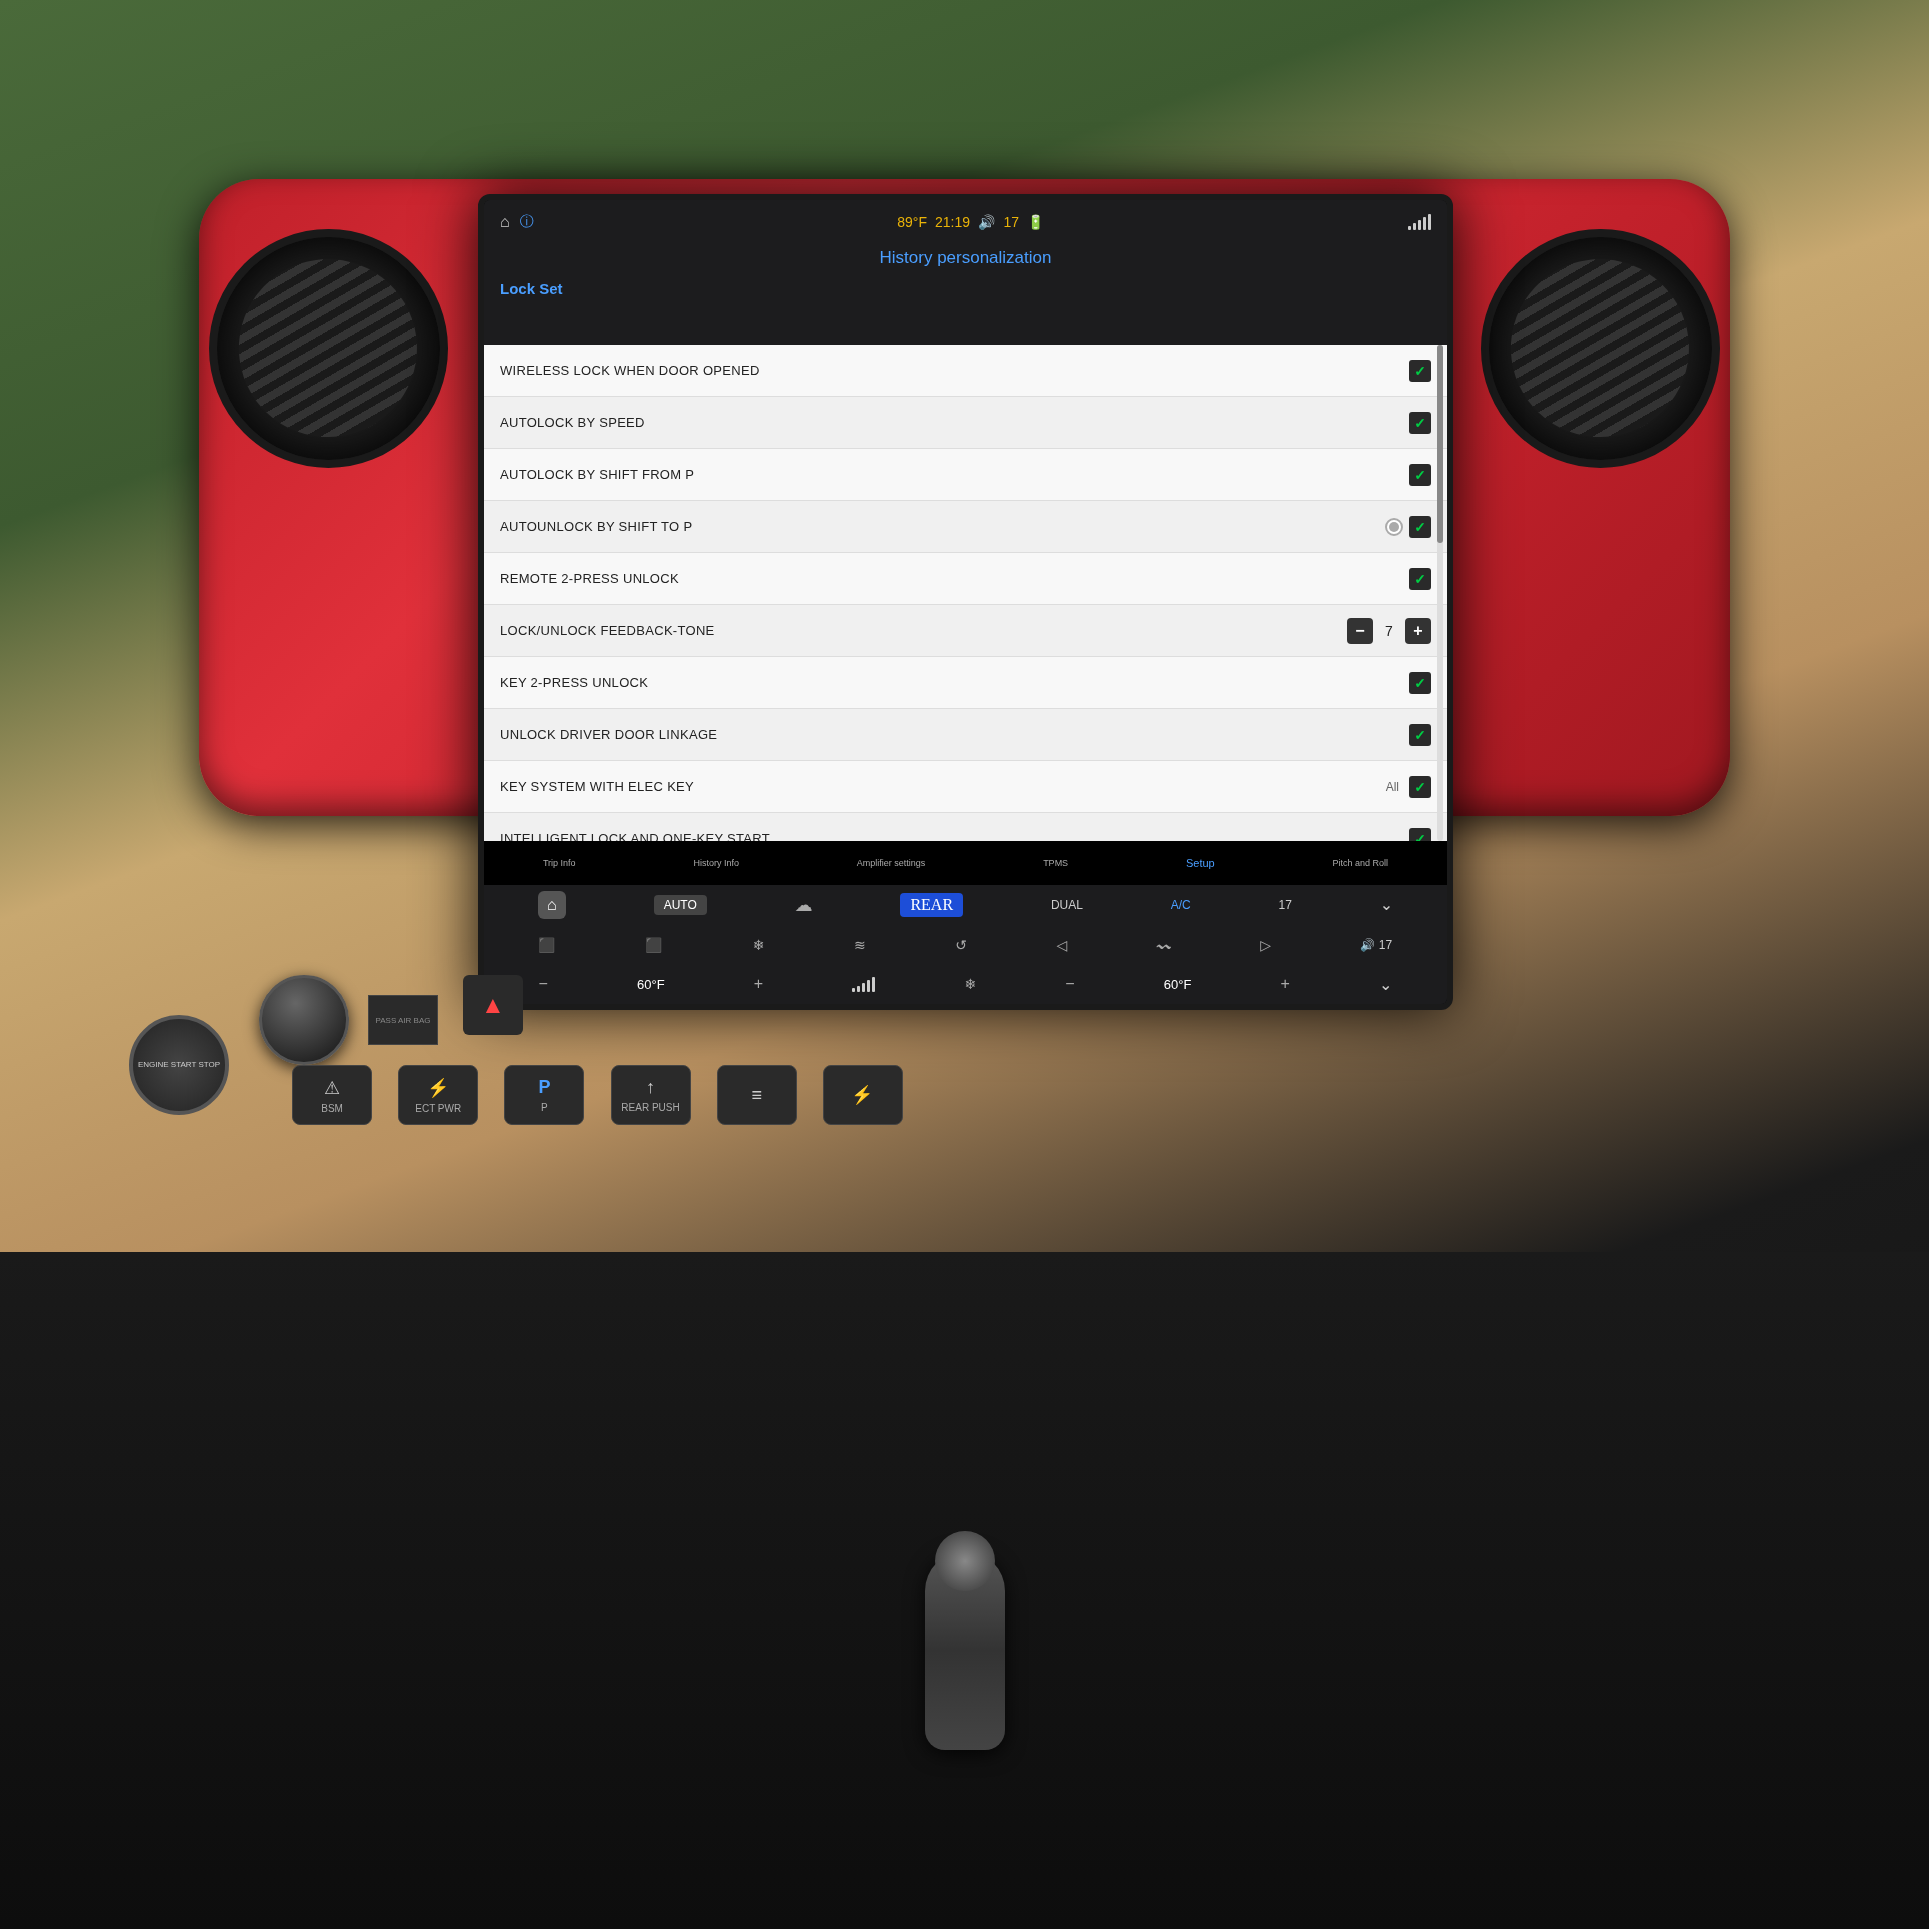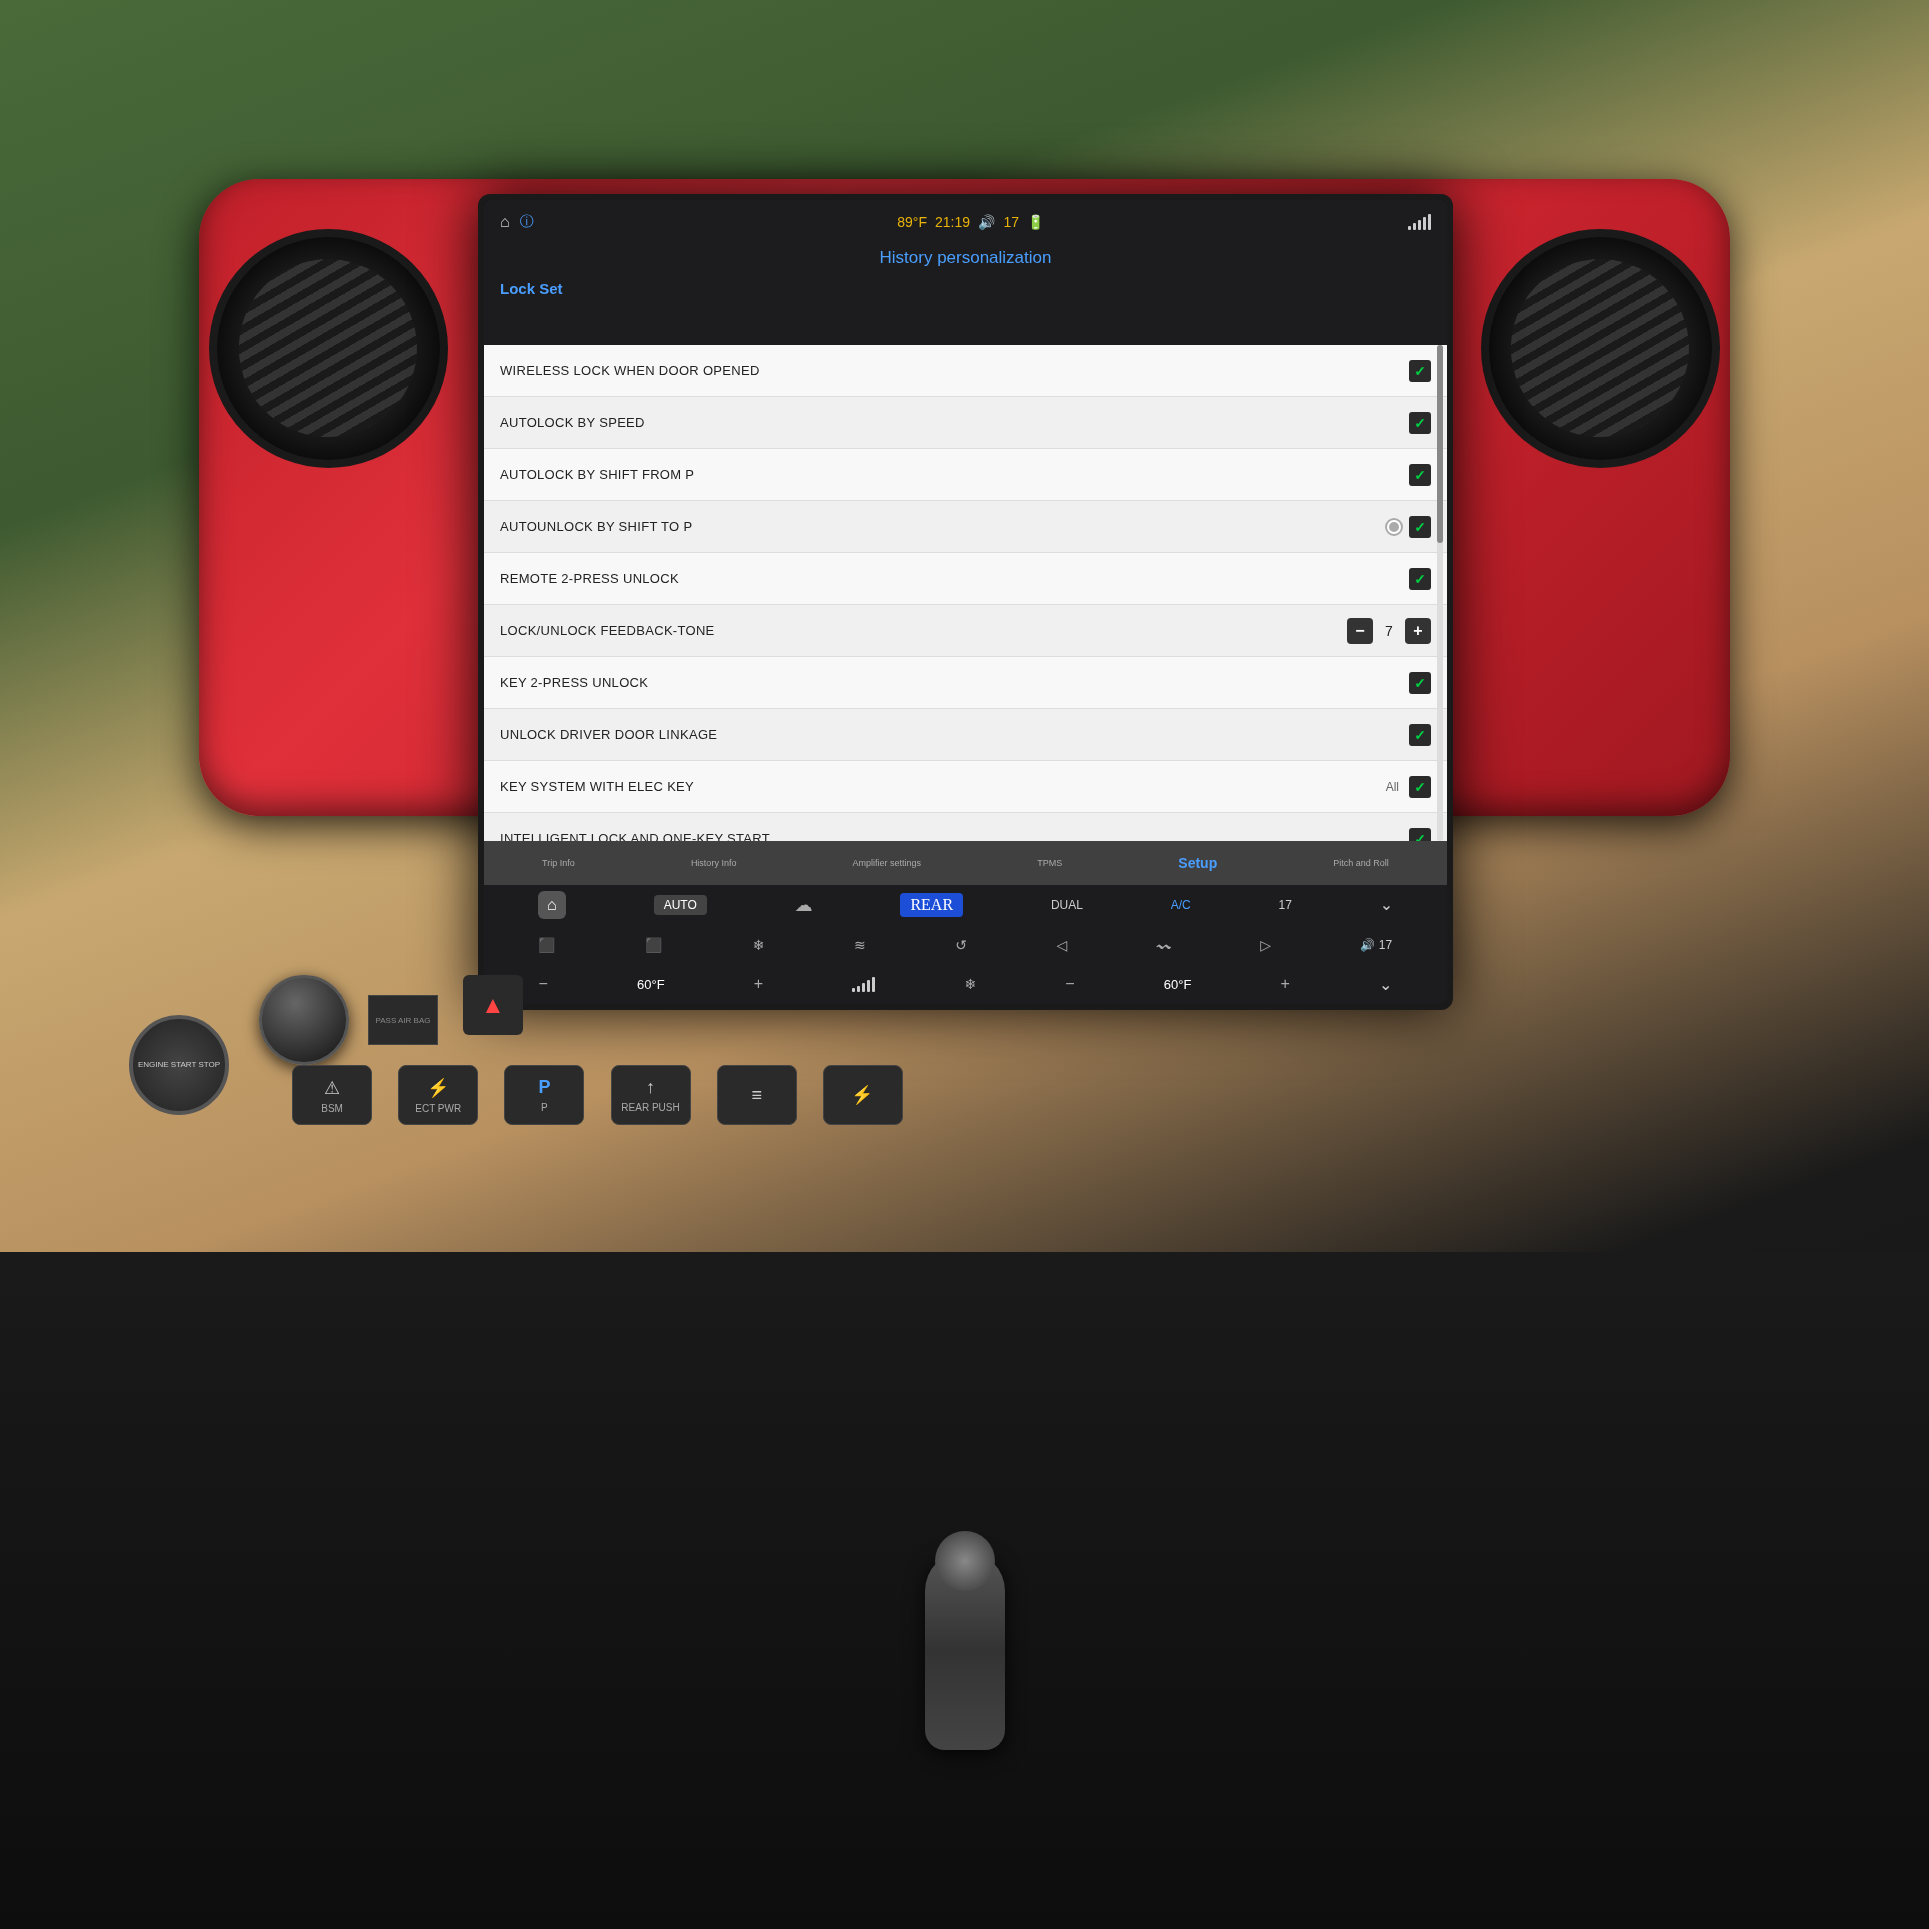--- a/index.html
+++ b/index.html
@@ -249,21 +249,21 @@
 
     .label-all {
       font-size: 12px;
       color: #666;
       margin-right: 4px;
     }
 
     
     .bottom-nav {
       height: 44px;
-      background: #404040;
+      background: #000000;
       display: flex;
       align-items: center;
       justify-content: space-around;
       flex-shrink: 0;
     }
     .nav-item {
       color: #aaa;
       font-size: 11px;
       text-align: center;
       cursor: pointer;
@@ -637,21 +637,21 @@
       <div class="nav-item">
         <div style="font-size:9px;">History Info</div>
       </div>
       <div class="nav-item">
         <div style="font-size:9px;">Amplifier settings</div>
       </div>
       <div class="nav-item">
         <div style="font-size:9px;">TPMS</div>
       </div>
       <div class="nav-item active">
-        <div style="font-size:14px;font-weight:bold;">Setup</div>
+        <div style="font-size:11px;">Setup</div>
       </div>
       <div class="nav-item">
         <div style="font-size:9px;">Pitch and Roll</div>
       </div>
     </div>
 
     <div class="climate-bar">
       <div class="climate-row1">
         <div class="home-icon-bar">⌂</div>
         <span class="btn-auto">AUTO</span>

